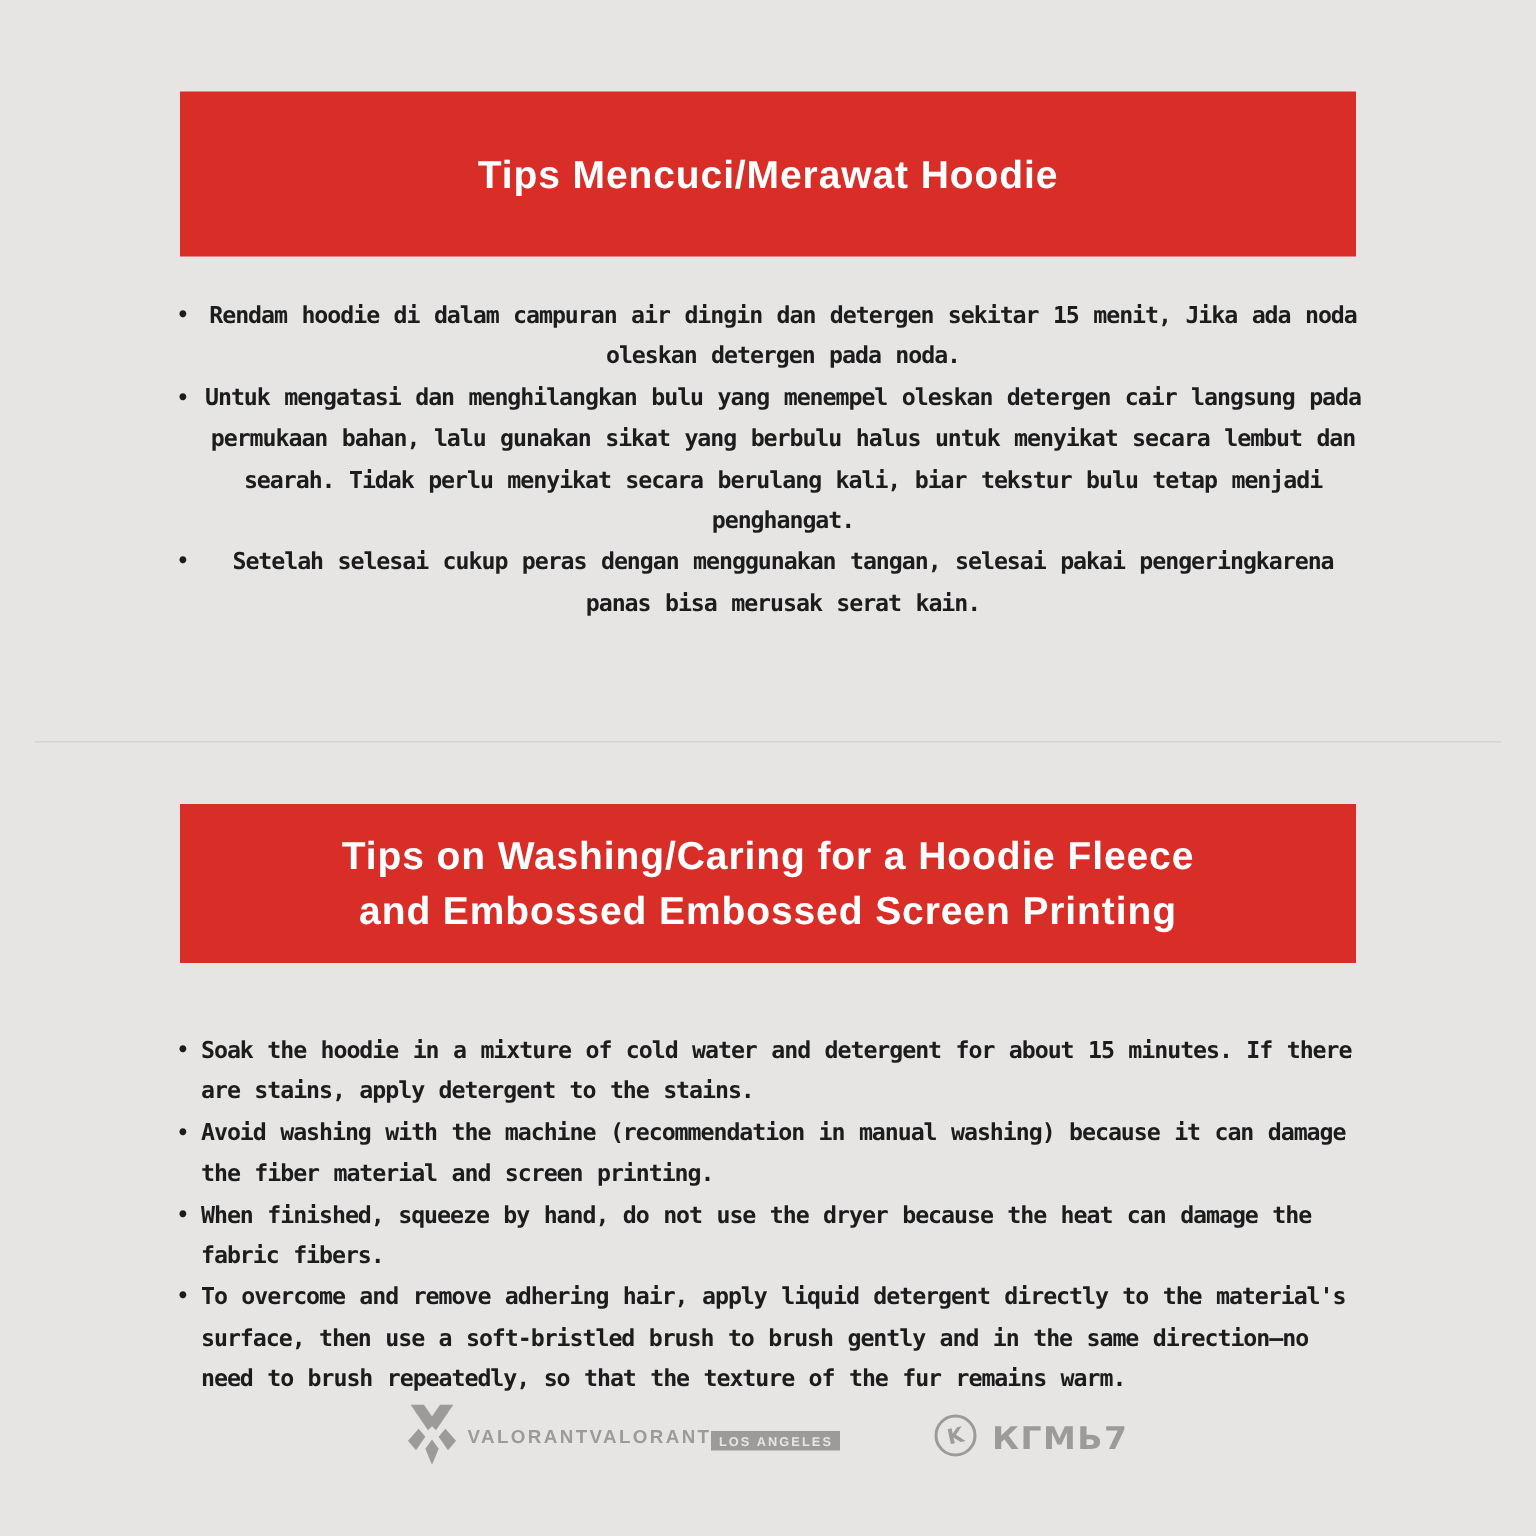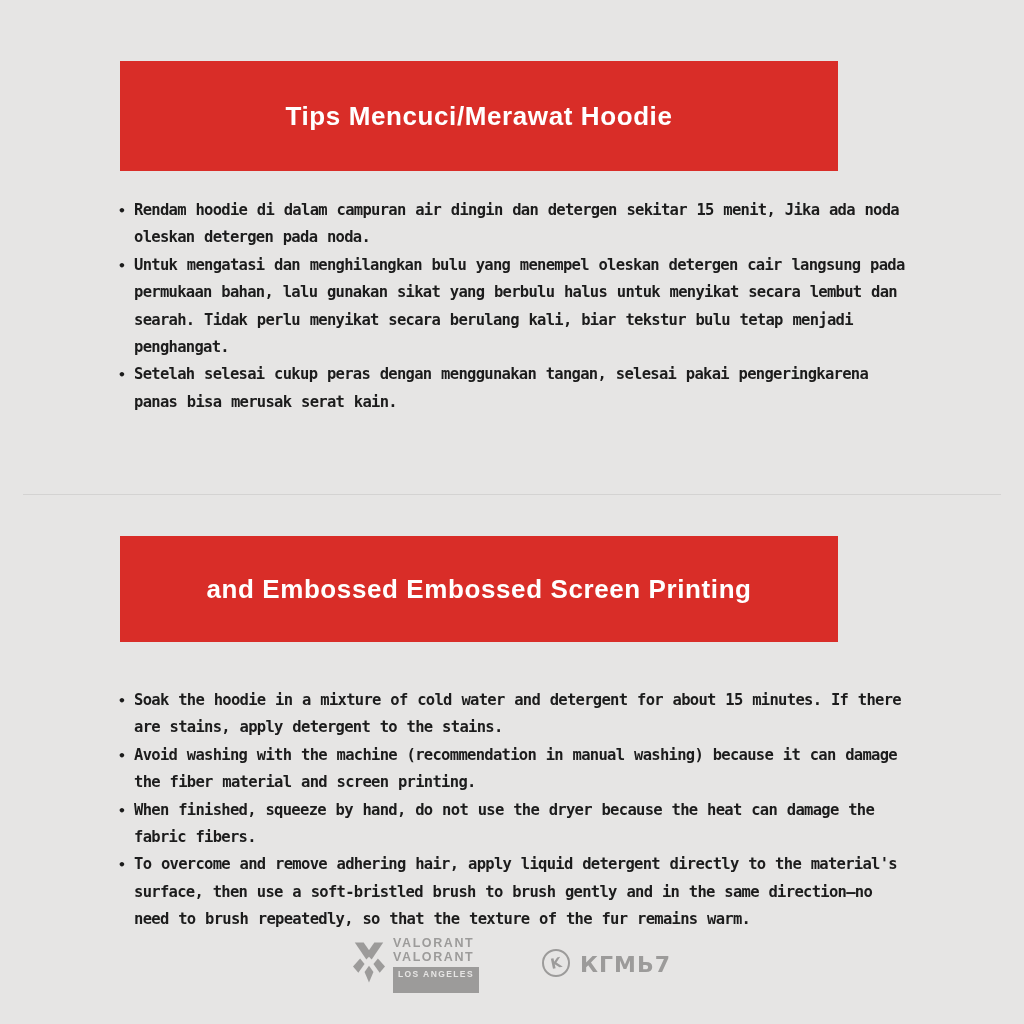--- a/index.html
+++ b/index.html
@@ -6,21 +6,21 @@
   html,body { width:1024px; height:1024px; }
   body {
     background:#e6e5e4;
     font-family:"DejaVu Sans Mono","Liberation Mono",monospace;
     position:relative;
     overflow:hidden;
   }
   .banner {
     position:absolute;
     left:120px;
-    width:718px;
+    width:784px;
     background:#d92d28;
     display:flex;
     flex-direction:column;
     align-items:center;
     justify-content:center;
   }
   .banner-1 { top:61px;  height:110px; }
   .banner-2 { top:536px; height:106px; }
   .banner-line {
     color:#ffffff;
@@ -30,21 +30,21 @@
     letter-spacing:0.6px;
     line-height:37px;
     white-space:nowrap;
   }
   .bullet-list {
     position:absolute;
     left:118px;
     width:792px;
     list-style:none;
   }
-  .list-1 { top:197px; }
+  .list-1 { top:197px;text-align:center; }
   .list-2 { top:667px;margin-top:20px; }
   .bullet-list li {
     position:relative;
     padding-left:16px;
     color:#1c1c1c;
     font-weight:bold;
     font-size:15.5px;
     letter-spacing:-0.7px;
     line-height:27.4px;
     word-spacing:1px;
@@ -69,39 +69,39 @@
     position:absolute;
     top:936px;
     left:0;
     width:1024px;
     display:flex;
     justify-content:center;
     align-items:center;
     gap:62px;
   }
   .valorant-lockup { display:flex; align-items:center; gap:8px; }
-  .valorant-text { display:flex; flex-direction:column; align-items:flex-start; }
+  .valorant-text { display:flex; align-items:flex-start; }
   .valorant-word {
     color:#9c9b9a;
     font-family:"Liberation Sans","DejaVu Sans",sans-serif;
     font-weight:bold;
     font-size:12.5px;
     letter-spacing:1.6px;
     line-height:14px;
     white-space:nowrap;
   }
   .la-badge {
     margin-top:3px;
     background:#9c9b9a;
     color:#e6e5e4;
     font-family:"Liberation Sans","DejaVu Sans",sans-serif;
     font-weight:bold;
     font-size:8.5px;
     letter-spacing:1.4px;
-    padding:2px 5px 14px 5px;
+    padding:2px 5px 1px 5px;
     white-space:nowrap;
   }
   .krml-lockup { display:flex; align-items:center; gap:9px; }
   .krml-word {
     color:#9c9b9a;
     font-family:"DejaVu Sans","Liberation Sans",sans-serif;
     font-weight:bold;
     font-size:22px;
     letter-spacing:1px;
     white-space:nowrap;
@@ -117,20 +117,21 @@
 
 <ul class="bullet-list list-1">
   <li>Rendam hoodie di dalam campuran air dingin dan detergen sekitar 15 menit, Jika ada noda oleskan detergen pada noda.</li>
   <li>Untuk mengatasi dan menghilangkan bulu yang menempel oleskan detergen cair langsung pada permukaan bahan, lalu gunakan sikat yang berbulu halus untuk menyikat secara lembut dan searah. Tidak perlu menyikat secara berulang kali, biar tekstur bulu tetap menjadi penghangat.</li>
   <li>Setelah selesai cukup peras dengan menggunakan tangan, selesai pakai pengeringkarena panas bisa merusak serat kain.</li>
 </ul>
 
 <hr class="divider">
 
 <div class="banner banner-2">
+  <div class="banner-line">Tips on Washing/Caring for a Hoodie Fleece</div>
   <div class="banner-line">and Embossed Embossed Screen Printing</div>
 </div>
 
 <ul class="bullet-list list-2">
   <li>Soak the hoodie in a mixture of cold water and detergent for about 15 minutes. If there are stains, apply detergent to the stains.</li>
   <li>Avoid washing with the machine (recommendation in manual washing) because it can damage the fiber material and screen printing.</li>
   <li>When finished, squeeze by hand, do not use the dryer because the heat can damage the fabric fibers.</li>
   <li>To overcome and remove adhering hair, apply liquid detergent directly to the material's surface, then use a soft-bristled brush to brush gently and in the same direction—no need to brush repeatedly, so that the texture of the fur remains warm.</li>
 </ul>
 

